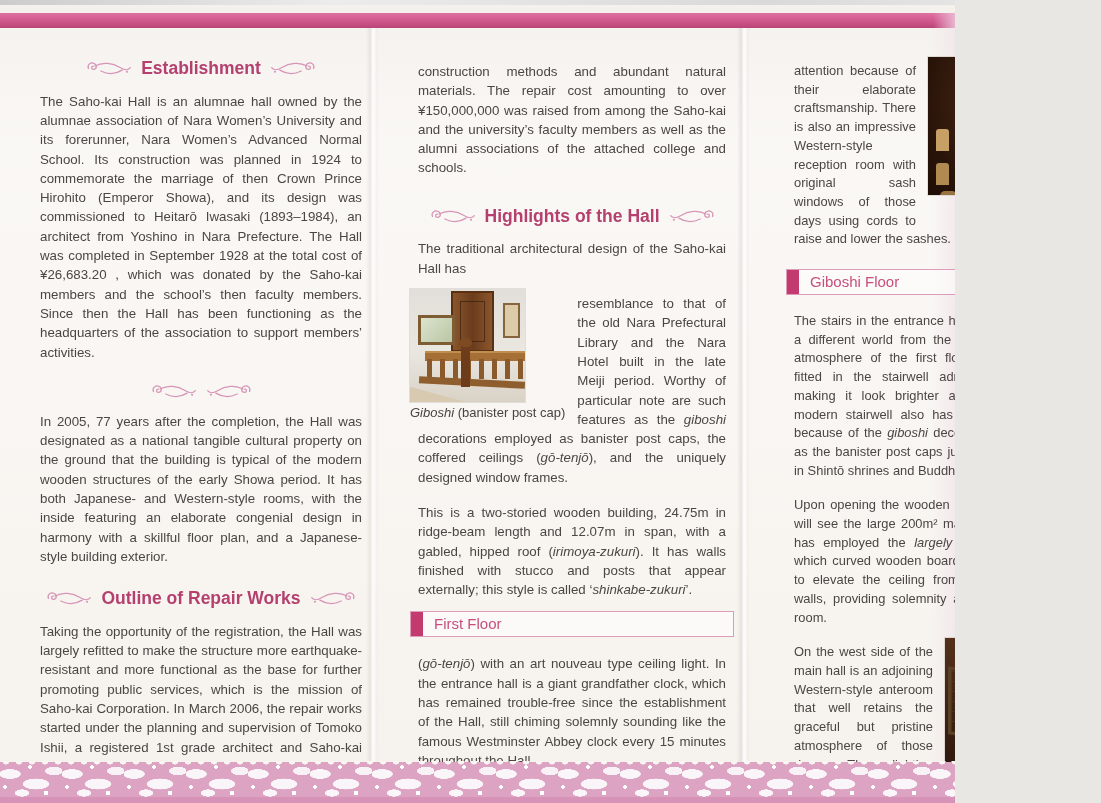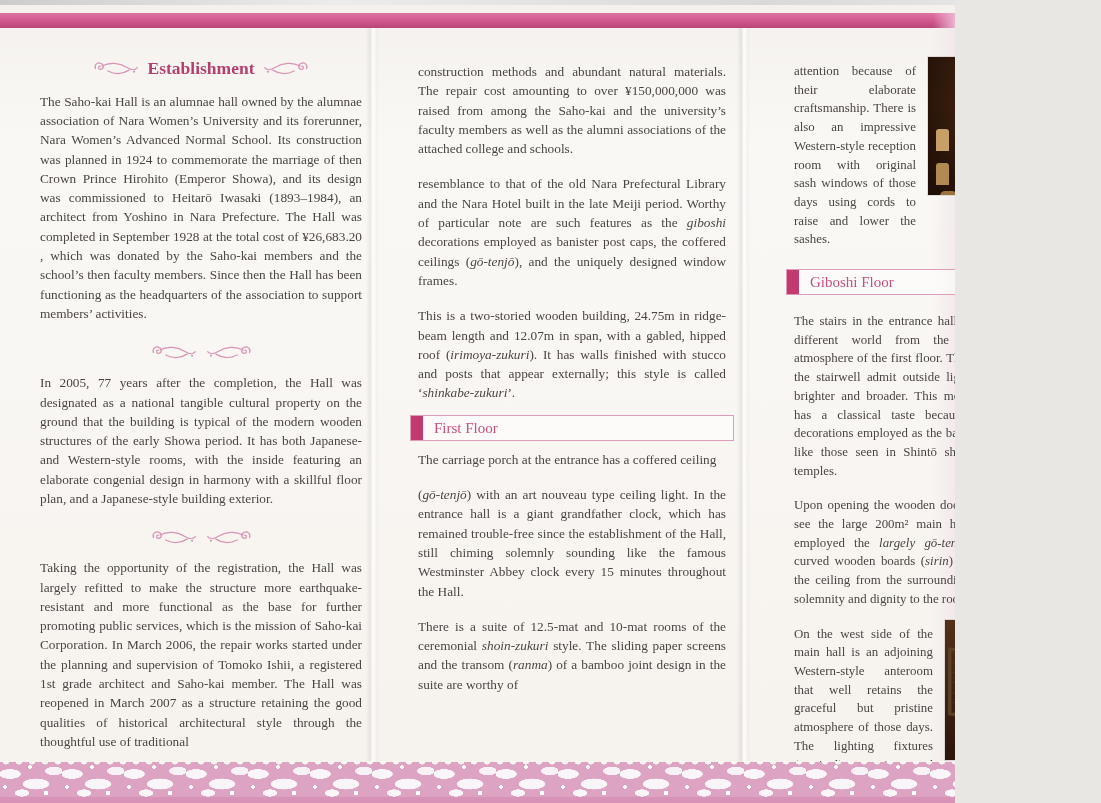--- a/index.html
+++ b/index.html
@@ -1,19 +1,19 @@
 <!DOCTYPE html>
 <html><head>
 <meta charset="utf-8">
 <style>
   html,body{margin:0;padding:0;background:#e9e7e4;}
   .sheet{
     position:relative;width:955px;height:803px;overflow:hidden;
     background:linear-gradient(180deg,#f4f1ed 0%,#faf8f5 18%,#f8f5f1 70%,#f5f1ec 100%);
-    font-family:Liberation Serif, serif;color:#4b4643;
+    font-family:Liberation Sans, sans-serif;color:#4b4643;
   }
   
   .scan-edge-top{position:absolute;top:0;left:0;right:0;height:5px;
     background:linear-gradient(90deg,#cccccc,#ececec 35%,#d9d9d9 80%,#e4e4e4);}
   .top-band{position:absolute;top:13px;left:0;right:0;height:15px;
     background:linear-gradient(180deg,#de72a2 0%,#d0568c 55%,#b84477 100%);}
   .top-band .band-fade{position:absolute;right:0;top:0;bottom:0;width:22px;
     background:linear-gradient(90deg,rgba(238,183,211,0),#eab5d0);}
   
   .fold{position:absolute;top:28px;bottom:41px;width:12px;pointer-events:none;}
@@ -208,49 +208,87 @@
         <span class="flourish">
             <svg viewBox="0 0 56 18" width="46" height="15">
               <g fill="none" stroke="#d794b6" stroke-width="1.5" stroke-linecap="round">
                 <path d="M3 9 C1 4 6 1 10 3 C14 5 13 10 9 10 C6 10 6 6 9 6"></path>
                 <path d="M11 6 C20 1 32 2 42 8 C47 11 52 11 54 8"></path>
                 <path d="M18 12 C26 16 36 16 44 11"></path>
               </g>
               <circle cx="50" cy="13" r="1.3" fill="#d794b6"></circle>
             </svg>
           </span>
+        <span class="htext">Outline of Repair Works</span>
         <span class="flourish flip">
             <svg viewBox="0 0 56 18" width="46" height="15">
               <g fill="none" stroke="#d794b6" stroke-width="1.5" stroke-linecap="round">
                 <path d="M3 9 C1 4 6 1 10 3 C14 5 13 10 9 10 C6 10 6 6 9 6"></path>
                 <path d="M11 6 C20 1 32 2 42 8 C47 11 52 11 54 8"></path>
                 <path d="M18 12 C26 16 36 16 44 11"></path>
               </g>
               <circle cx="50" cy="13" r="1.3" fill="#d794b6"></circle>
             </svg>
           </span>
       </h2>
       <p>Taking the opportunity of the registration, the Hall was largely refitted to make the structure more earthquake-resistant and more functional as the base for further promoting public services, which is the mission of Saho-kai Corporation.  In March 2006, the repair works started under the planning and supervision of Tomoko Ishii, a registered 1st grade architect and Saho-kai member.  The Hall was reopened in March 2007 as a structure retaining the good qualities of historical architectural style through the thoughtful use of traditional</p>
     </section>
   </div>
 
   <div class="panel panel-middle">
     <p>construction methods and abundant natural materials.  The repair cost amounting to over ¥150,000,000 was raised from among the Saho-kai and the university’s faculty members as well as the alumni associations of the attached college and schools.</p>
 
-
-    <div class="flow">
+    <h2 class="fancy fancy-mid">
+      <span class="flourish">
+          <svg viewBox="0 0 56 18" width="46" height="15">
+            <g fill="none" stroke="#d794b6" stroke-width="1.5" stroke-linecap="round">
+              <path d="M3 9 C1 4 6 1 10 3 C14 5 13 10 9 10 C6 10 6 6 9 6"></path>
+              <path d="M11 6 C20 1 32 2 42 8 C47 11 52 11 54 8"></path>
+              <path d="M18 12 C26 16 36 16 44 11"></path>
+            </g>
+            <circle cx="50" cy="13" r="1.3" fill="#d794b6"></circle>
+          </svg>
+        </span>
+      <span class="htext">Highlights of the Hall</span>
+      <span class="flourish flip">
+          <svg viewBox="0 0 56 18" width="46" height="15">
+            <g fill="none" stroke="#d794b6" stroke-width="1.5" stroke-linecap="round">
+              <path d="M3 9 C1 4 6 1 10 3 C14 5 13 10 9 10 C6 10 6 6 9 6"></path>
+              <path d="M11 6 C20 1 32 2 42 8 C47 11 52 11 54 8"></path>
+              <path d="M18 12 C26 16 36 16 44 11"></path>
+            </g>
+            <circle cx="50" cy="13" r="1.3" fill="#d794b6"></circle>
+          </svg>
+        </span>
+    </h2>
+
+    <p>The traditional architectural design of the Saho-kai Hall has</p>
+    <div class="flow">
+      <figure class="fig fl-left">
+        <span class="ph ph-giboshi">
+          <div class="gb-door"></div>
+          <div class="gb-frame1"></div>
+          <div class="gb-frame2"></div>
+          <div class="gb-rail"></div>
+          <div class="gb-balusters"></div>
+          <div class="gb-bottomrail"></div>
+          <div class="gb-newel"></div>
+          <div class="gb-cap"></div>
+          <div class="gb-floor"></div>
+        </span>
+        <figcaption><i>Giboshi</i>  (banister post cap)</figcaption>
+      </figure>
       <p>resemblance to that of the old Nara Prefectural Library and the Nara Hotel built in the late Meiji period.  Worthy of particular note are such features as the <i>giboshi</i> decorations employed as banister post caps, the coffered ceilings (<i>gō-tenjō</i>), and the uniquely designed window frames.</p>
     </div>
     <p>This is a two-storied wooden building, 24.75m in ridge-beam length and 12.07m in span, with a gabled, hipped roof (<i>irimoya-zukuri</i>).  It has walls finished with stucco and posts that appear externally; this style is called ‘<i>shinkabe-zukuri</i>’.</p>
 
     <div class="floor-bar">
       <span>First Floor</span>
     </div>
 
-    <p>The carriage porch at the entrance has a coffered ceiling</p>
     <div class="flow">
       <p>(<i>gō-tenjō</i>) with an art nouveau type ceiling light. In the entrance hall is a giant grandfather clock, which has remained trouble-free since the establishment of the Hall, still chiming solemnly sounding like the famous Westminster Abbey clock every 15 minutes throughout the Hall.</p>
     </div>
     <p>There is a suite of 12.5-mat and 10-mat rooms of the ceremonial <i>shoin-zukuri</i> style.  The sliding paper screens and the transom (<i>ranma</i>) of a bamboo joint design in the suite are worthy of</p>
   </div>
 
   <div class="panel panel-right">
     <div class="flow">
       <figure class="fig fl-right">
         <span class="ph ph-rr">

